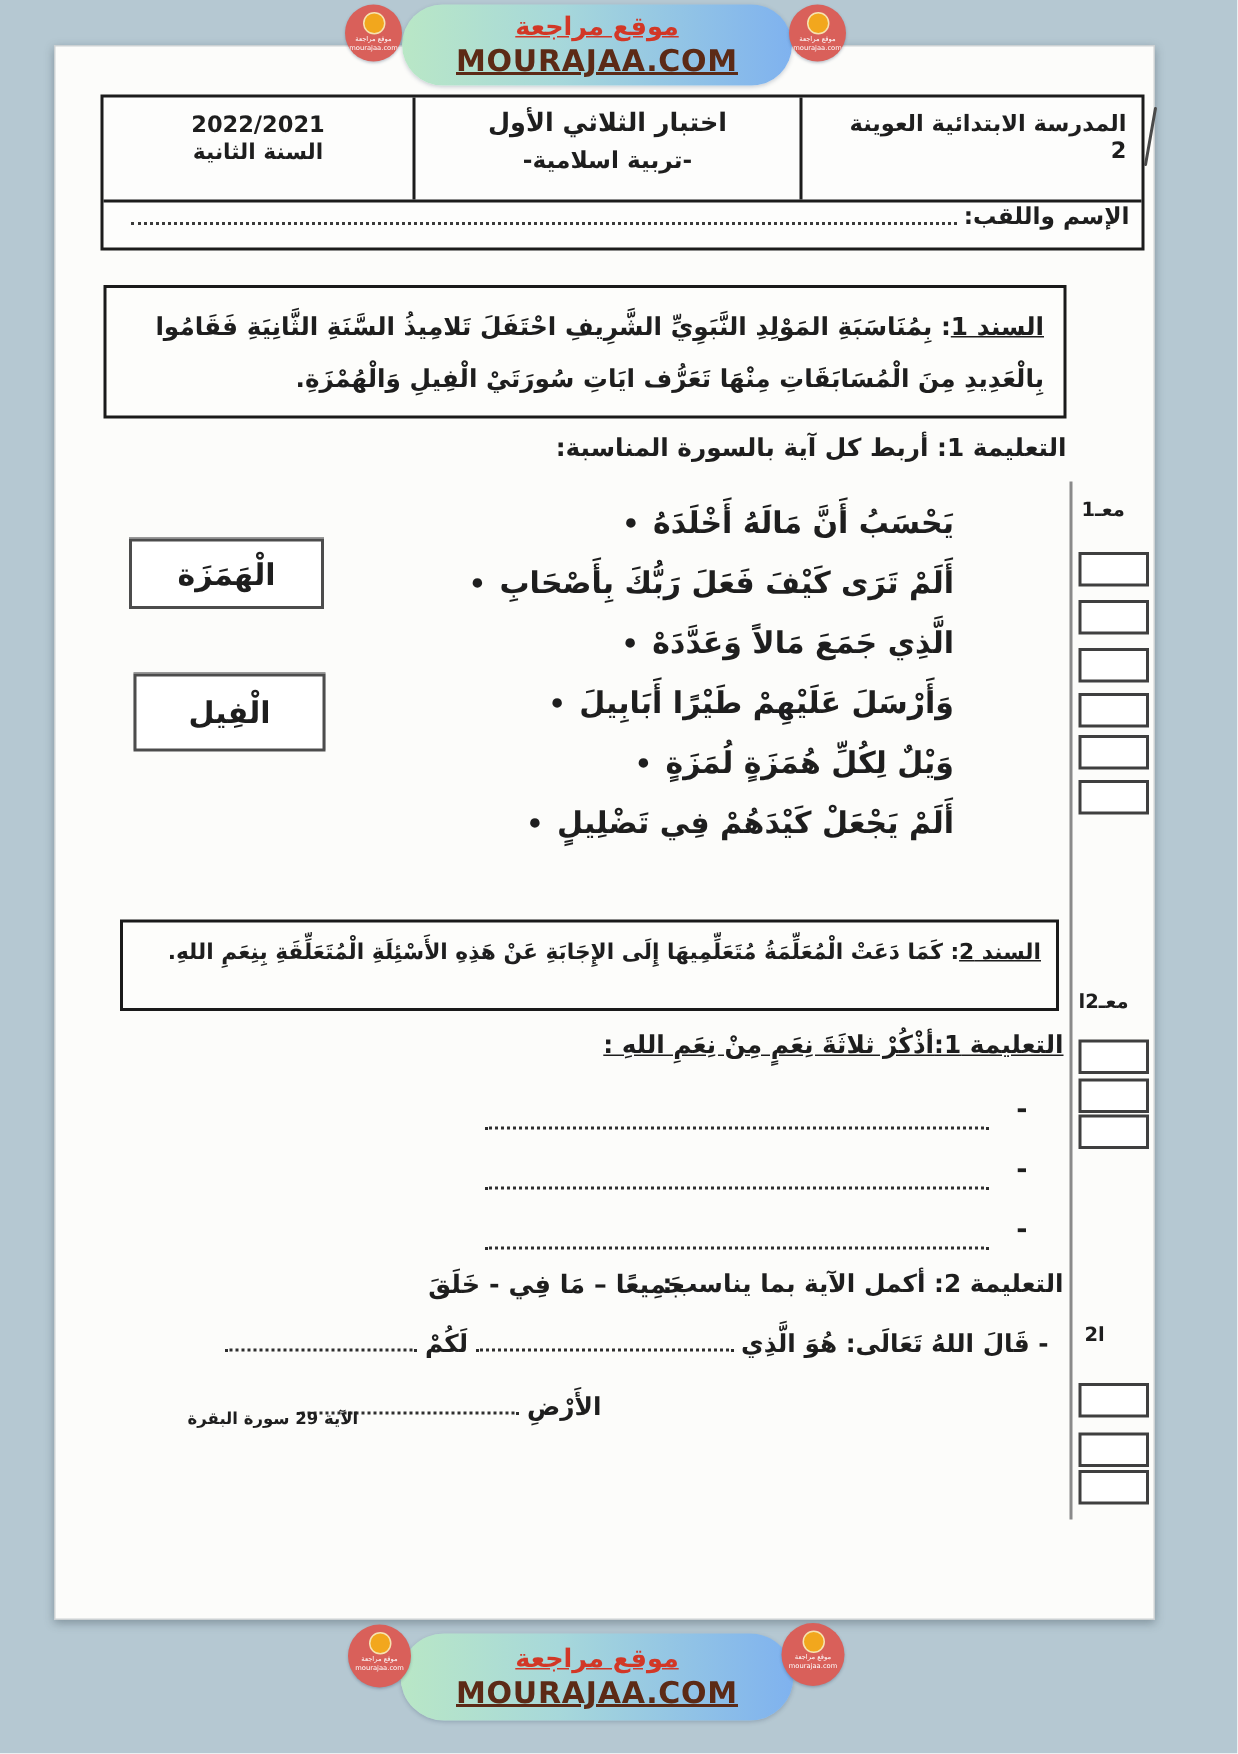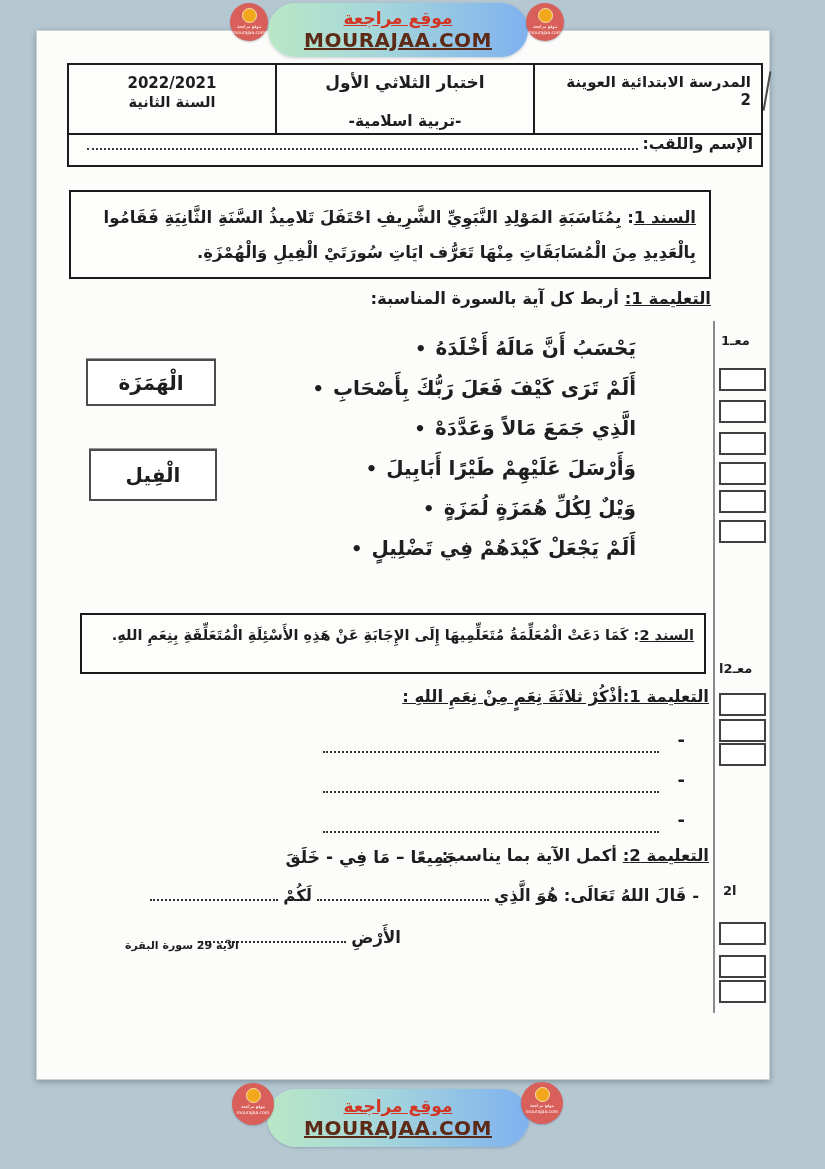--- a/index.html
+++ b/index.html
@@ -26,36 +26,36 @@
   
   .htable { position:absolute; left:30px; top:32px; width:696px; height:104px; border:2px solid #1c1c1c; background:#fdfdfc;}
   .hrow-top { position:absolute; left:0; right:0; top:0; height:70px; border-bottom:2px solid #1c1c1c; display:flex; }
   .hcell { height:100%; }
   .hcell-year { width:208px; border-right:2px solid #1c1c1c; text-align:center; padding-top:9px; direction:rtl;}
   .hcell-exam { width:258px; border-right:2px solid #1c1c1c; text-align:center; padding-top:7px; direction:rtl;}
   .hcell-school { flex:1; direction:rtl; text-align:right; padding:8px 10px 0 16px; }
   .year-txt { font-size:15px; font-weight:600; direction:ltr;}
   .grade-txt { font-size:14.5px; font-weight:600; margin-top:2px;}
   .exam-title { font-size:17px; font-weight:bold; }
-  .exam-subject { font-size:15.5px; font-weight:600; margin-top:20px;}
+  .exam-subject { font-size:15.5px; font-weight:600; margin-top:6px;}
   .school-txt { font-size:15px; font-weight:600; }
   .hrow-name { position:absolute; left:0; right:0; bottom:0; height:42px; display:flex; direction:rtl; align-items:center; padding:0 8px 0 14px;}
   .name-label { font-size:15.5px; font-weight:bold; white-space:nowrap;}
   .dotfill { flex:1; border-bottom:2px dotted #3a3a3a; height:11px; margin:0 4px;}
   .tick-mark { position:absolute; left:729px; top:40px; width:2px; height:40px; background:#4a4a4a; transform:rotate(10deg); border-radius:2px;}
 
   
   .sanadbox { position:absolute; border:2px solid #1a1a1a; direction:rtl; text-align:right; background:#fdfdfb;}
   .sanad1 { left:32px; top:159px; width:642px; height:89px; padding:8px 13px 0 10px; font-size:16.5px; font-weight:600; line-height:2.15;}
   .sanad2 { left:43px; top:582px; width:626px; height:61px; padding:7px 10px 0 8px; font-size:14.5px; font-weight:600; line-height:1.9;}
   .sanad-label { font-weight:bold; text-decoration:underline; }
 
   
   .thead { position:absolute; direction:rtl; font-weight:bold; font-size:16.5px; white-space:nowrap;}
-  .tlabel { text-decoration:underline; }
+  .tlabel { }
   .t1head { right:58px; top:258px; }
   .t2head { right:60px; top:656px; text-decoration:underline;}
   .t3head { right:60px; top:815px; }
 
   
   .verses { position:absolute; right:133px; top:297px; direction:rtl; text-align:right; font-size:20px; font-weight:bold; }
   .vrow { height:40px; line-height:40px; white-space:nowrap;}
   .vbullet { margin-right:9px; font-size:18px; }
 
   

